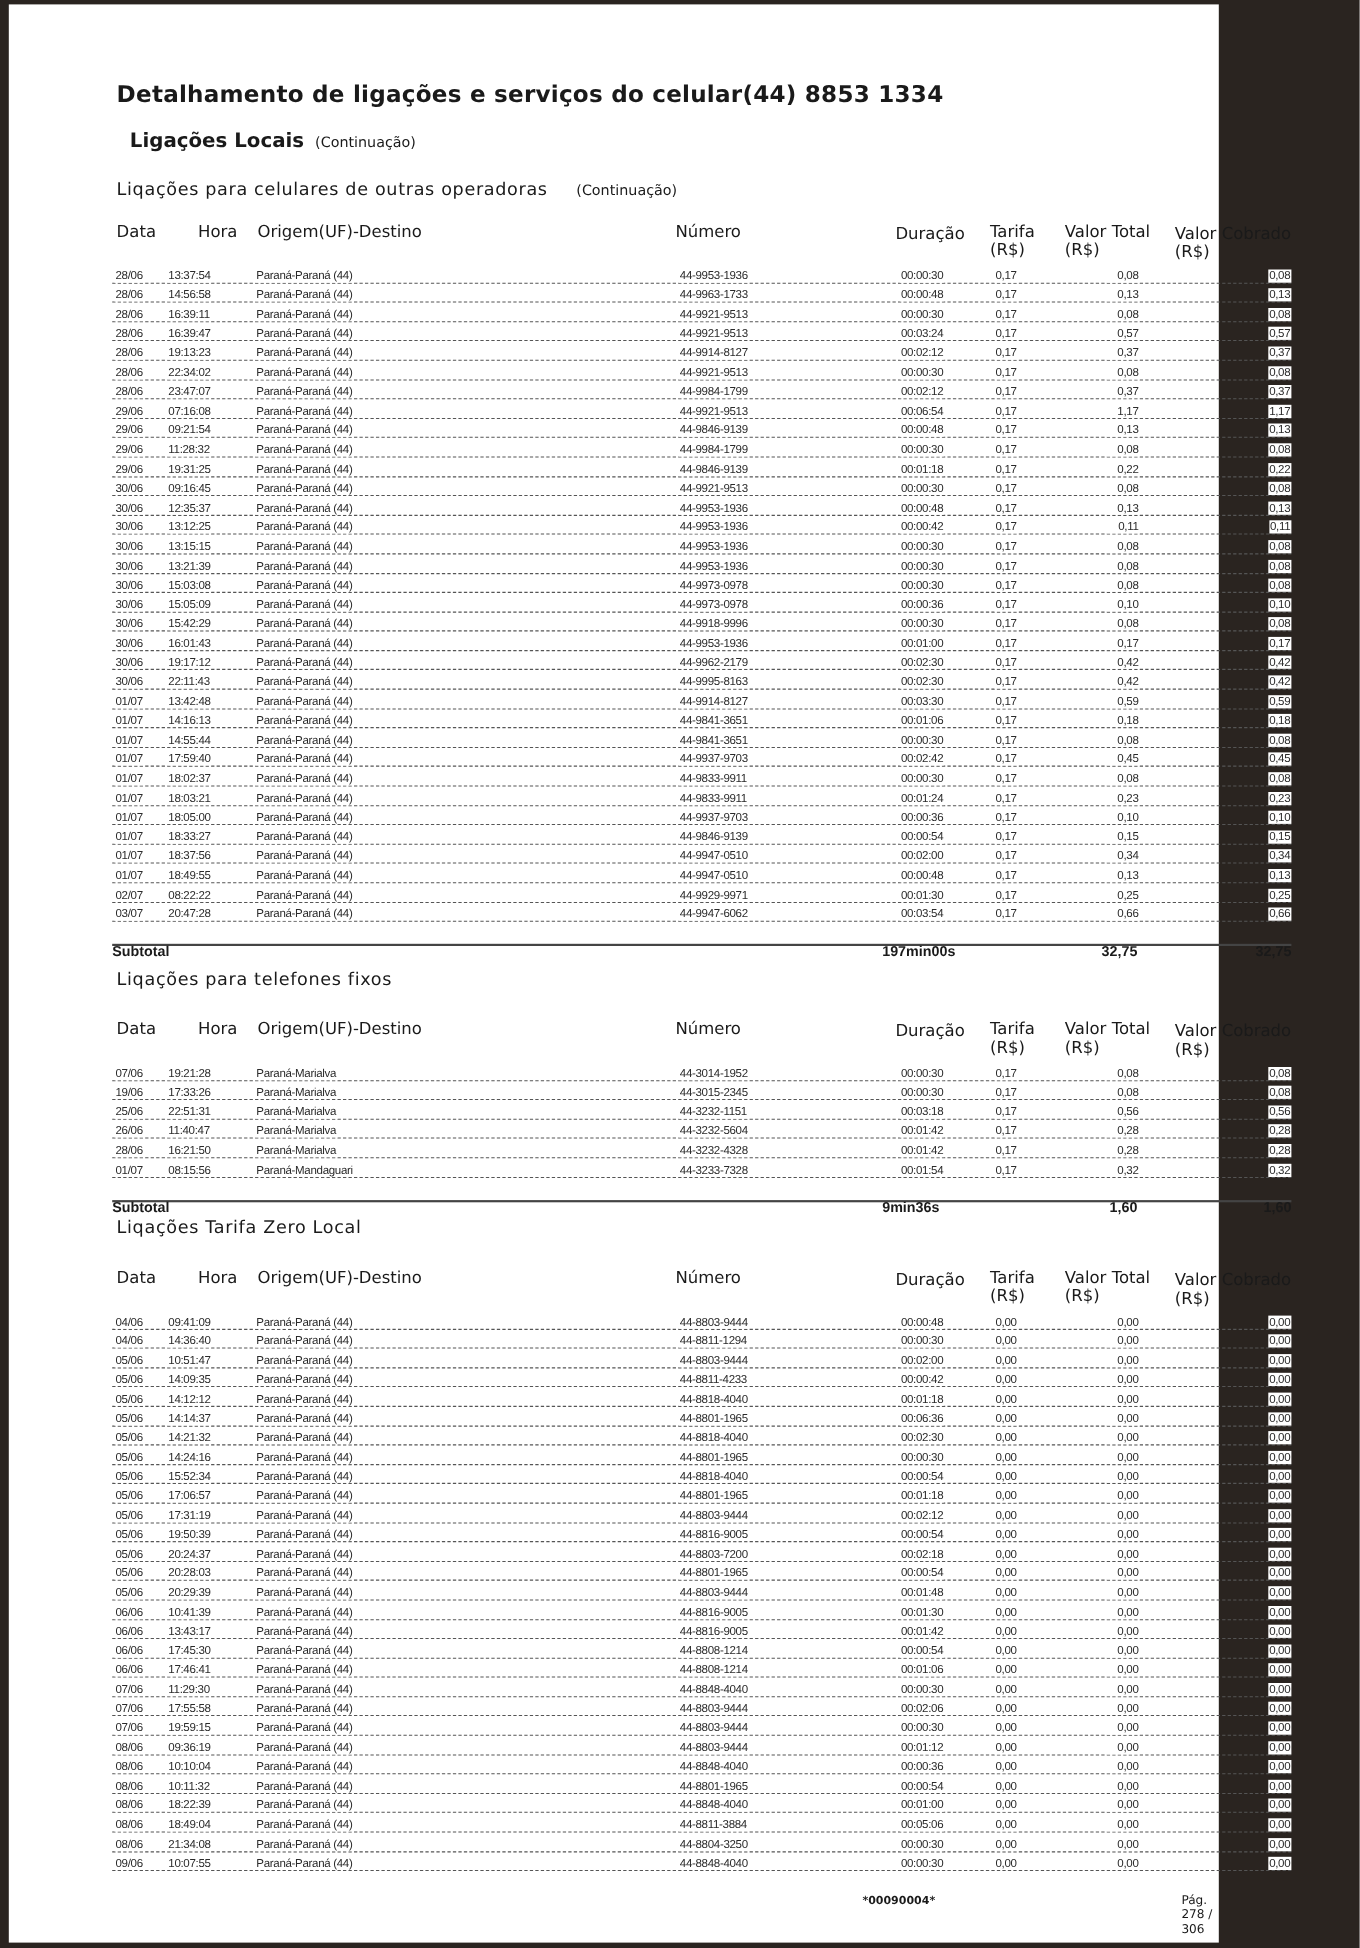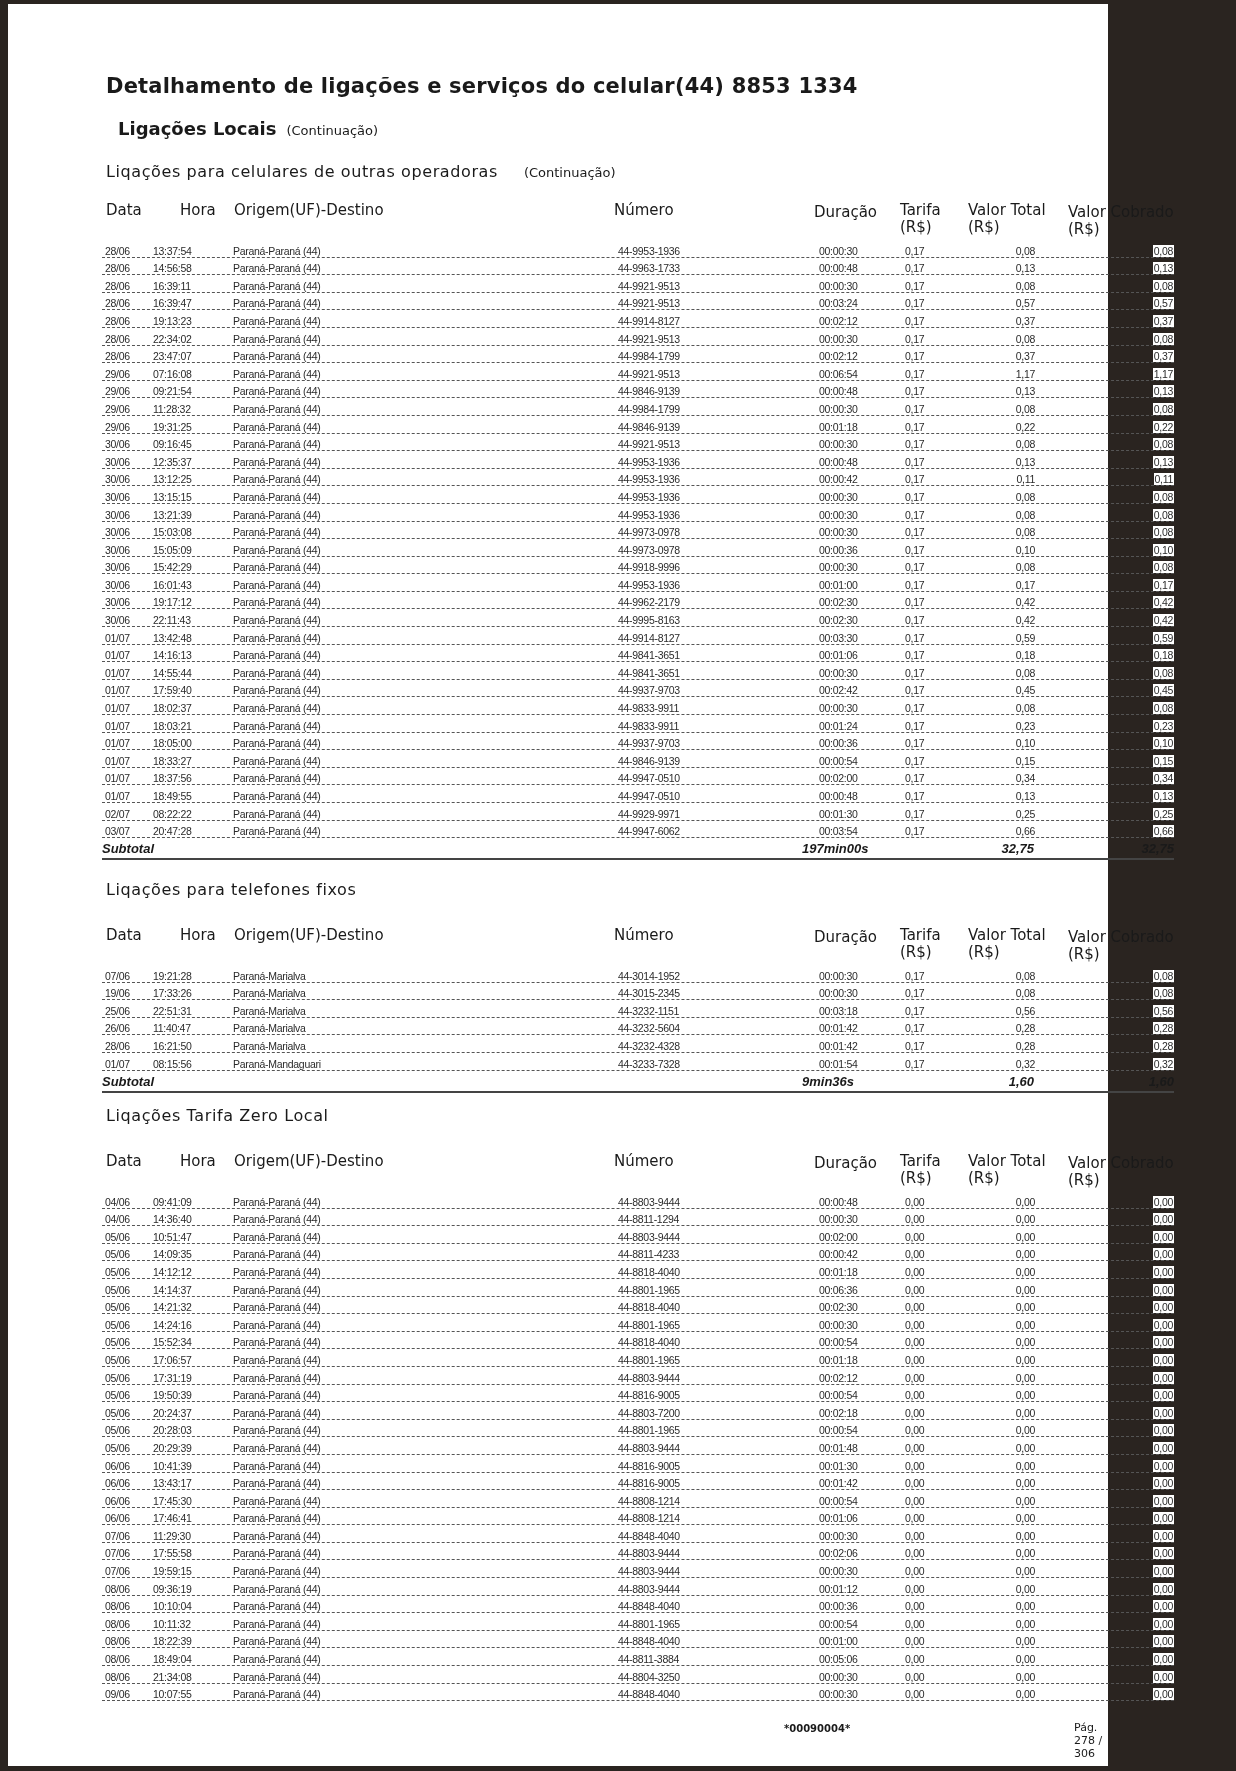--- a/index.html
+++ b/index.html
@@ -25,21 +25,21 @@
   .h-dur { left: 712px; top: 2px !important; } .h-tar { left: 798px; } .h-vt { left: 866px; } .h-vc { left: 966px; top: 2px !important; }
   .rows { position: relative; }
   .row {
     position: relative; height: 16.6px; font-family: "Liberation Sans Narrow", "Liberation Sans", sans-serif;
     font-size: 10.5px; color: #2a2a2a; border-bottom: 1px dashed #555; letter-spacing: -0.3px;
   }
   .row span { position: absolute; bottom: 0px; line-height: 12px; background: #fff; padding: 0 1px; white-space: nowrap; }
   .c-data { left: 2px; } .c-hora { left: 50px; } .c-orig { left: 130px; } .c-num { left: 515px; }
   .c-dur { left: 716px; } .c-tar { left: 802px; } .c-vt { left: 904px; text-align: right; width: 28px; } .c-vc { right: 0; text-align: right; }
   .subtotal { position: relative; height: 20px; font-size: 13px; font-weight: bold; font-family: "Liberation Sans", sans-serif; border-bottom: 2px solid #444; }
-  .subtotal span { position: absolute; top: 3px; white-space: nowrap; font-style: italic; }
+  .subtotal span { position: absolute; top: 19px; white-space: nowrap; }
   .s-label { left: 0; } .s-dur { left: 700px; } .s-vt { left: 880px; width: 52px; text-align: right; } .s-vc { right: 0; }
 
   .footer-code { position: absolute; left: 776px; top: 1719px; font-size: 10px; font-weight: bold; }
   .footer-page { position: absolute; left: 1066px; top: 1717px; font-size: 11px; }
 </style>
 </head>
 <body>
 
 <div class="page">
   <div class="content">

